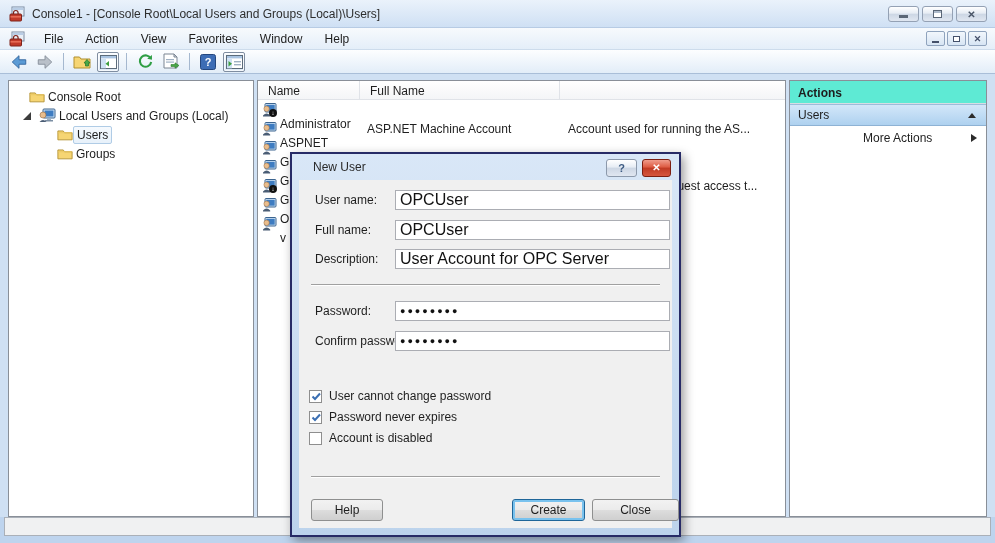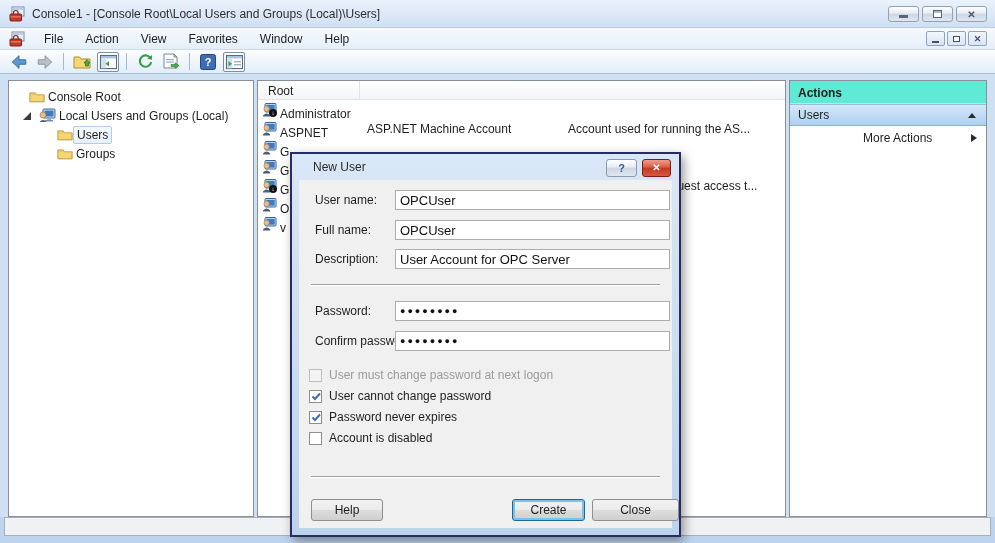--- a/index.html
+++ b/index.html
@@ -75,21 +75,21 @@
   .hcell { border-right:1px solid #e0e3e8; padding:3px 0 0 10px; white-space:nowrap; }
   .hcell.c-name { width:102px; }
   .hcell.c-full { width:200px; }
   .hcell.c-desc { width:217px; }
   .list-row { position:relative; height:19px; white-space:nowrap; }
   .row-icon { position:absolute; left:4px; top:2px; width:15px; height:15px; }
   .badge-down {
     position:absolute; left:11px; top:9px; width:8px; height:8px; border-radius:50%;
     background:#111; color:#fff; font-size:6px; line-height:8px; text-align:center; font-weight:bold;
   }
-  .cell-name { position:absolute; left:22px; top:7px; }
+  .cell-name { position:absolute; left:22px; top:17px; }
   .cell-full { position:absolute; left:109px; top:3px; }
   .cell-desc { position:absolute; left:310px; top:3px; }
   
   .actions-title { height:23px; padding:5px 0 0 8px; font-weight:bold; border-bottom:1px solid #d7dde4; background:#5eead4; }
   .actions-group {
     height:22px; background:linear-gradient(#d3e7f9,#aed1ef);
     border-top:1px solid #9dbcda; border-bottom:1px solid #8eb2d4;
     display:flex; align-items:center; padding:0 8px; position:relative;
   }
   .tri-up { width:0; height:0; border-left:4px solid transparent; border-right:4px solid transparent; border-bottom:5px solid #2b2b2b; position:absolute; right:10px; }
@@ -114,21 +114,21 @@
     position:absolute; right:8px; top:5px; width:29px; height:18px;
     border:1px solid #7c1f12; border-radius:3px;
     background:linear-gradient(#f09c8c,#dd5a42 45%,#c03a24 50%,#d6573f);
     color:#fff; font-weight:bold; font-size:10px; text-align:center; line-height:16px;
   }
   .dlg-content { position:absolute; left:7px; right:7px; top:26px; bottom:7px; background:#f0f0f0; }
   .dlg-label { position:absolute; left:16px; white-space:nowrap; }
   .tb {
     position:absolute; left:96px; width:275px; height:20px;
     border:1px solid #abadb3; background:#fff; font-family:"Liberation Sans",sans-serif;
-    font-size:13px; padding:0 4px; color:#111;
+    font-size:16px; padding:0 4px; color:#111;
   }
   .tb.pw { letter-spacing:2px; font-size:9px; }
   .dlg-sep { position:absolute; left:12px; right:12px; height:2px; border-top:1px solid #a0a0a0; border-bottom:1px solid #ffffff; }
   .cb-row { position:absolute; left:10px; display:flex; align-items:center; gap:7px; }
   .cb-box { width:13px; height:13px; background:#fff; border:1px solid #8e8e8e; position:relative; flex:0 0 auto; }
   .cb-box svg { position:absolute; left:0; top:-1px; visibility:hidden; }
   .cb-row.checked .cb-box svg { visibility:visible; }
   .cb-row.disabled .cb-box { background:#f3f3f3; border-color:#bdbdbd; }
   .cb-row.disabled .cb-label { color:#9a9a9a; }
   .dlg-btn {
@@ -284,21 +284,22 @@
       <svg style="margin-left:48px;" width="16" height="13" viewBox="0 0 18 14">
         <path d="M1 3 L7 3 L8.5 5 L17 5 L17 13 L1 13 Z" fill="#f6d573" stroke="#b18f2f"></path>
         <path d="M1 5 L17 5" stroke="#e9c763"></path>
       </svg>
       <span class="tree-label">Groups</span>
     </div>
   </div>
 
   <div class="pane list-pane">
     <div class="list-header">
-      <div class="hcell c-name">Root</div>
+      <div class="hcell c-name">Name</div>
+      <div class="hcell c-full">Full Name</div>
     </div>
 
     <div class="list-row">
       <svg class="row-icon" viewBox="0 0 15 15">
         <rect x="3" y="1.5" width="11" height="8.5" rx="1" fill="#cfe3f5" stroke="#3c648f"></rect>
         <rect x="4.3" y="2.8" width="8.4" height="5.9" fill="#3e7cc1"></rect>
         <circle cx="4.6" cy="6.8" r="2.7" fill="#e9bd8d" stroke="#9a6b3f" stroke-width="0.5"></circle>
         <path d="M1 13.5 Q4.6 9.5 8.2 13.5 L8.2 14.5 L1 14.5 Z" fill="#4a5d75"></path>
       </svg>
       <span class="badge-down">↓</span>
@@ -414,26 +415,20 @@
     <input class="tb" style="top: 69px;" value="User Account for OPC Server">
 
     <div class="dlg-sep" style="top:104px;"></div>
 
     <div class="dlg-label" style="top:124px;">Password:</div>
     <input class="tb pw" style="top: 121px;" value="●●●●●●●●">
 
     <div class="dlg-label" style="top:154px;">Confirm password:</div>
     <input class="tb pw" style="top: 151px;" value="●●●●●●●●">
 
-    <div class="cb-row disabled" style="top:188px;">
-      <span class="cb-box">
-        
-      </span>
-      <span class="cb-label">User must change password at next logon</span>
-    </div>
     <div class="cb-row checked" style="top:209px;">
       <span class="cb-box">
         <svg width="13" height="13" viewBox="0 0 13 13">
             <path d="M2.5 6.5 L5 9 L10 3.5" fill="none" stroke="#3b6fb3" stroke-width="2"></path>
           </svg>
       </span>
       <span class="cb-label">User cannot change password</span>
     </div>
     <div class="cb-row checked" style="top:230px;">
       <span class="cb-box">

